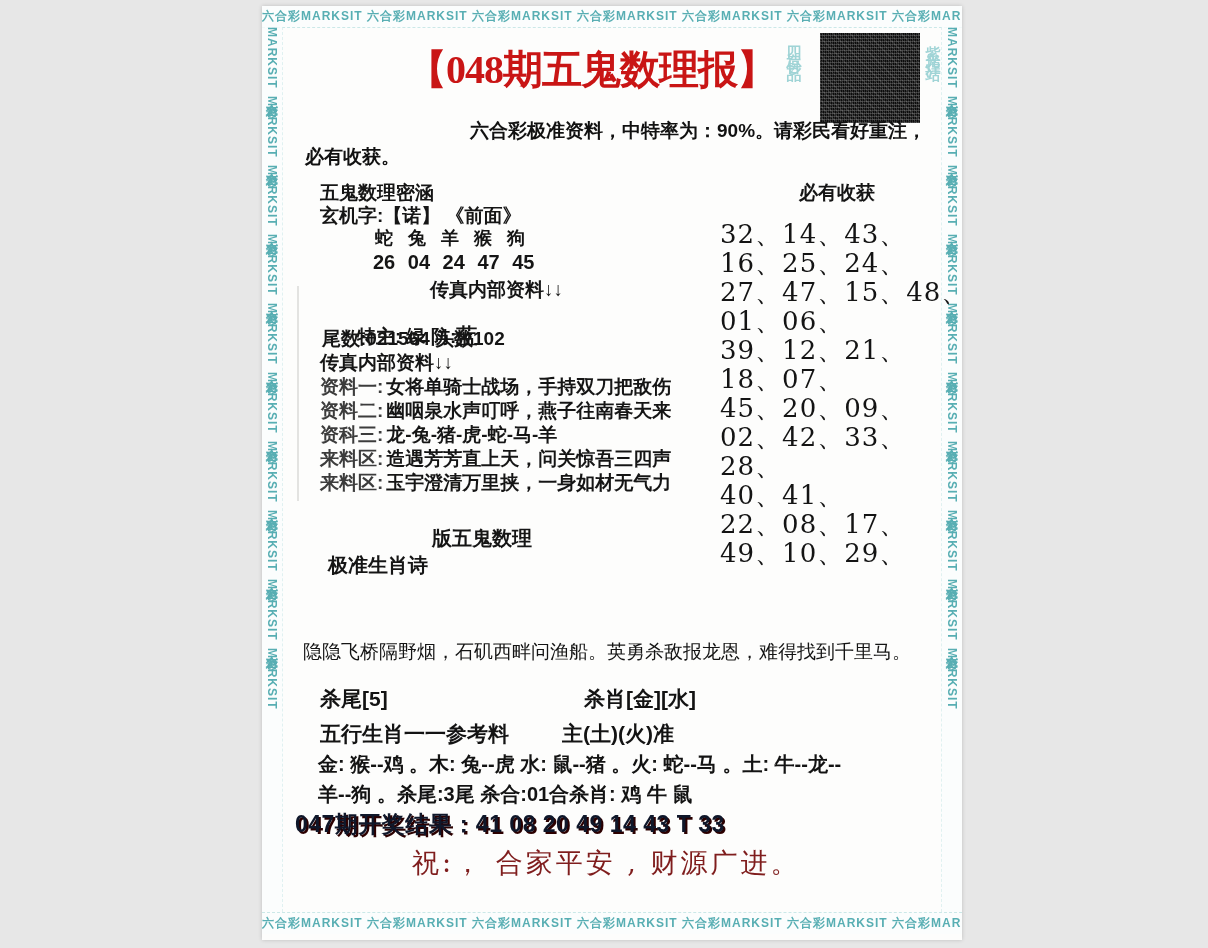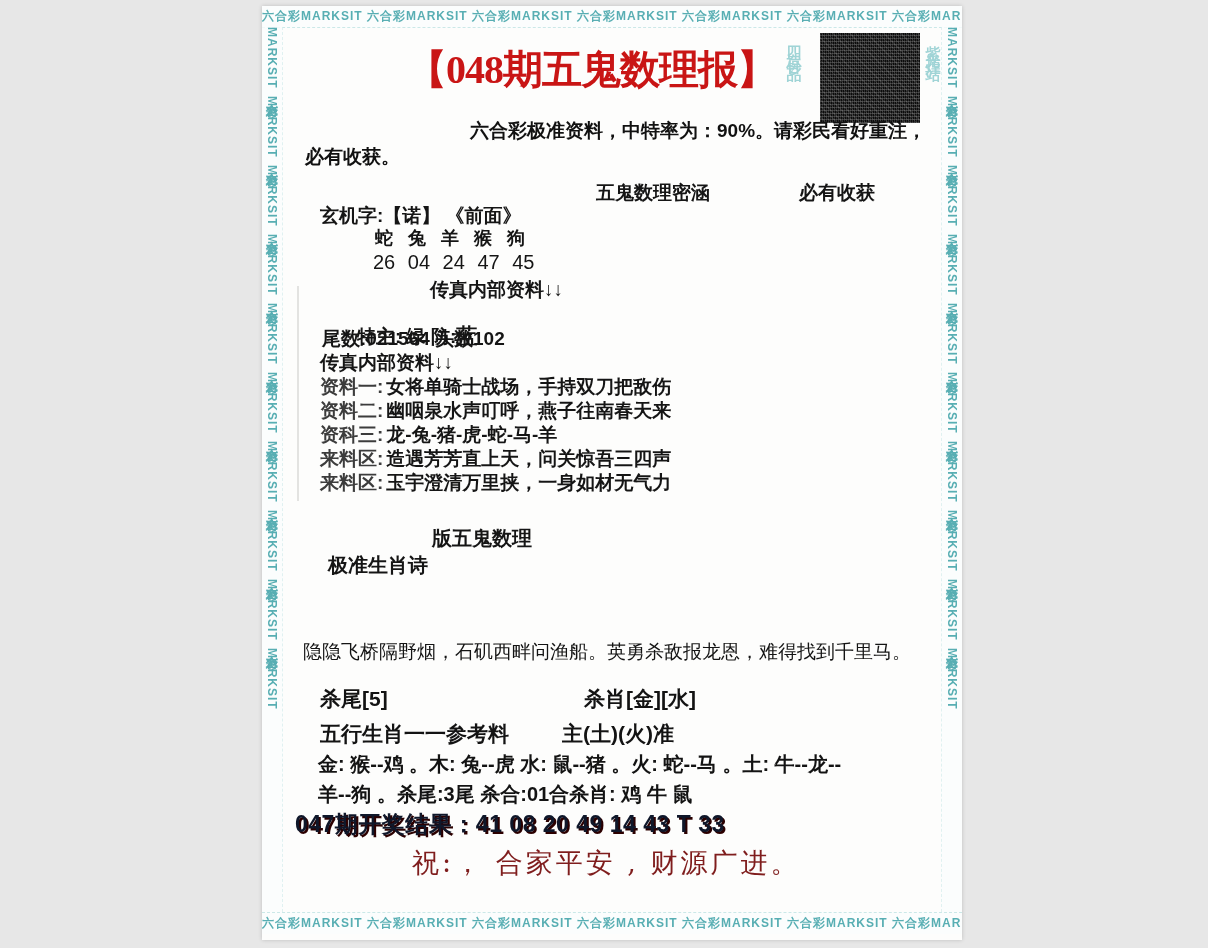--- a/index.html
+++ b/index.html
@@ -54,24 +54,24 @@
   }
   .wm.wm-left{left:523px;}
   .wm.wm-right{left:662px;}
   .subtitle{
     position:absolute;left:43px;top:112px;width:632px;
     font-size:19px;font-weight:bold;color:#111;
     line-height:26px;text-indent:165px;
   }
   
   .lc{position:absolute;color:#151515;white-space:nowrap;}
-  .sec-title{left:58px;top:174px;width:390px;text-align:right;font-size:19px;font-weight:bold;}
+  .sec-title{left:58px;top:174px;width:390px;text-align:left;font-size:19px;font-weight:bold;}
   .mystery{left:58px;top:197px;font-size:19px;font-weight:bold;}
   .zodiac-row{left:113px;top:220px;font-size:18px;font-weight:bold;word-spacing:10px;}
-  .num-row{left:111px;top:245px;font-size:20px;font-weight:normal;word-spacing:7px;}
+  .num-row{left:111px;top:245px;font-size:20px;font-weight:bold;word-spacing:7px;}
   .fax1{left:168px;top:271px;font-size:19px;font-weight:bold;}
   .special{left:95px;top:296px;font-size:19px;font-weight:bold;margin-top:20px;}
   .special .blue-part{font-size:21px;}
   .tails{left:60px;top:320px;font-size:19px;font-weight:bold;}
   .fax2{left:58px;top:344px;font-size:19px;font-weight:bold;}
   .info-row{font-size:19px;font-weight:bold;left:58px;}
   .info-row .lbl{color:#3c3c3c;font-weight:600;margin-right:3px;}
   .edition{left:170px;top:519px;font-size:20px;font-weight:bold;}
   .poem-title{left:66px;top:546px;font-size:20px;font-weight:bold;}
   .fold-line{
@@ -146,20 +146,34 @@
   <div class="lc info-row" style="top:416px"><span class="lbl">资科三:</span><span>龙-兔-猪-虎-蛇-马-羊</span></div>
   <div class="lc info-row" style="top:392px"><span class="lbl">资料二:</span><span>幽咽泉水声叮呼，燕子往南春天来</span></div>
   <div class="lc info-row" style="top:440px"><span class="lbl">来料区:</span><span>造遇芳芳直上天，问关惊吾三四声</span></div>
   <div class="lc info-row" style="top:464px"><span class="lbl">来料区:</span><span>玉宇澄清万里挟，一身如材无气力</span></div>
 
   <div class="fold-line"></div>
   <div class="lc edition">版五鬼数理</div>
   <div class="lc poem-title">极准生肖诗</div>
 
   <div class="rc-title">必有收获</div>
+  <div class="rc-lines">
+    <div>32、14、43、</div>
+    <div>16、25、24、</div>
+    <div>27、47、15、48、</div>
+    <div>01、06、</div>
+    <div>39、12、21、</div>
+    <div>18、07、</div>
+    <div>45、20、09、</div>
+    <div>02、42、33、</div>
+    <div>28、</div>
+    <div>40、41、</div>
+    <div>22、08、17、</div>
+    <div>49、10、29、</div>
+  </div>
 
   <div class="poem p2">隐隐飞桥隔野烟，石矶西畔问渔船。英勇杀敌报龙恩，难得找到千里马。</div>
 
   <div class="bt kill-tail">杀尾[5]</div>
   <div class="bt kill-zodiac">杀肖[金][水]</div>
   <div class="bt five-elem-title">五行生肖一一参考料</div>
   <div class="bt main-note">主(土)(火)准</div>
   <div class="bt elem1">金: 猴--鸡 。木: 兔--虎 水: 鼠--猪 。火: 蛇--马 。土: 牛--龙--</div>
   <div class="bt elem2">羊--狗 。杀尾:3尾 杀合:01合杀肖: 鸡 牛 鼠</div>
 

